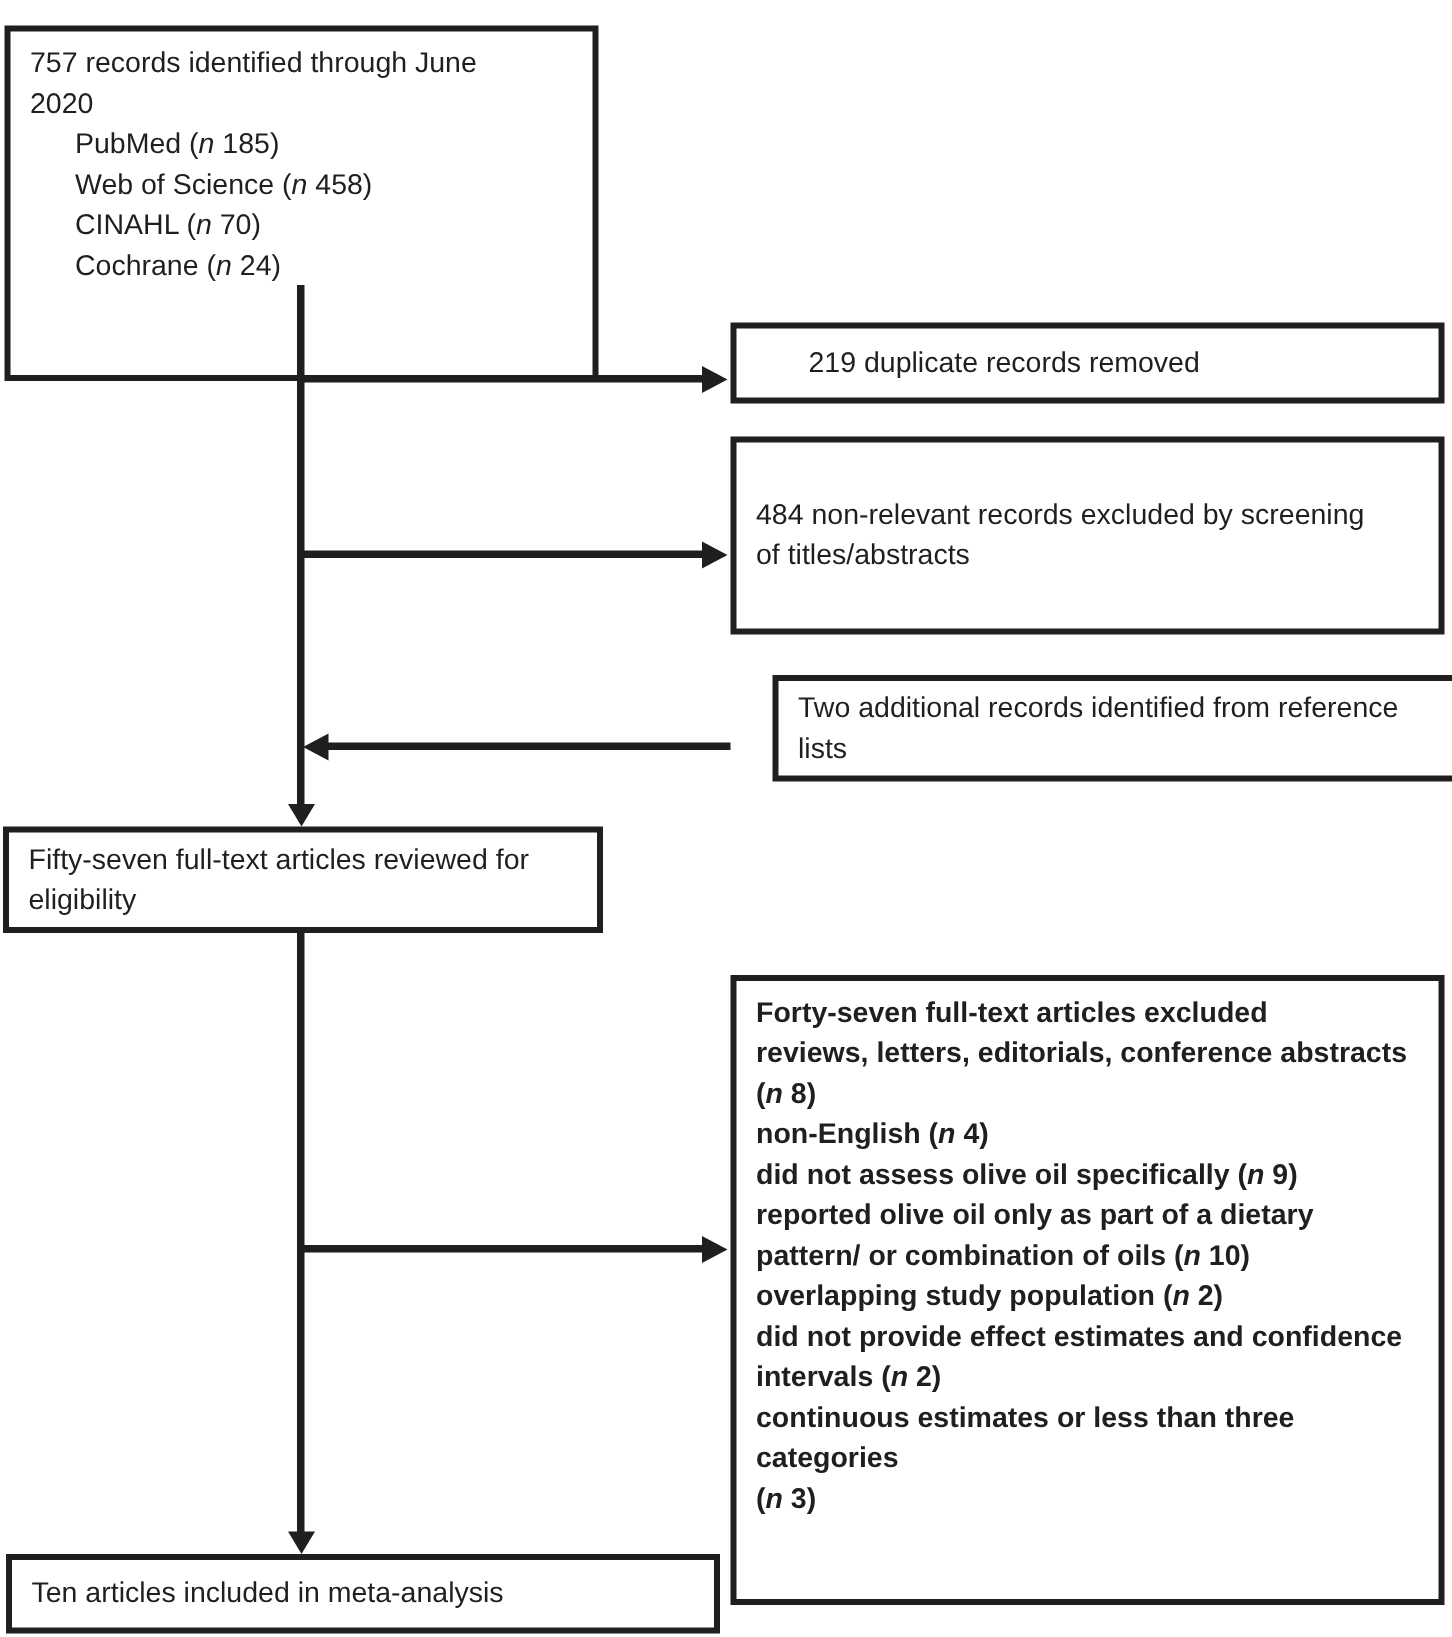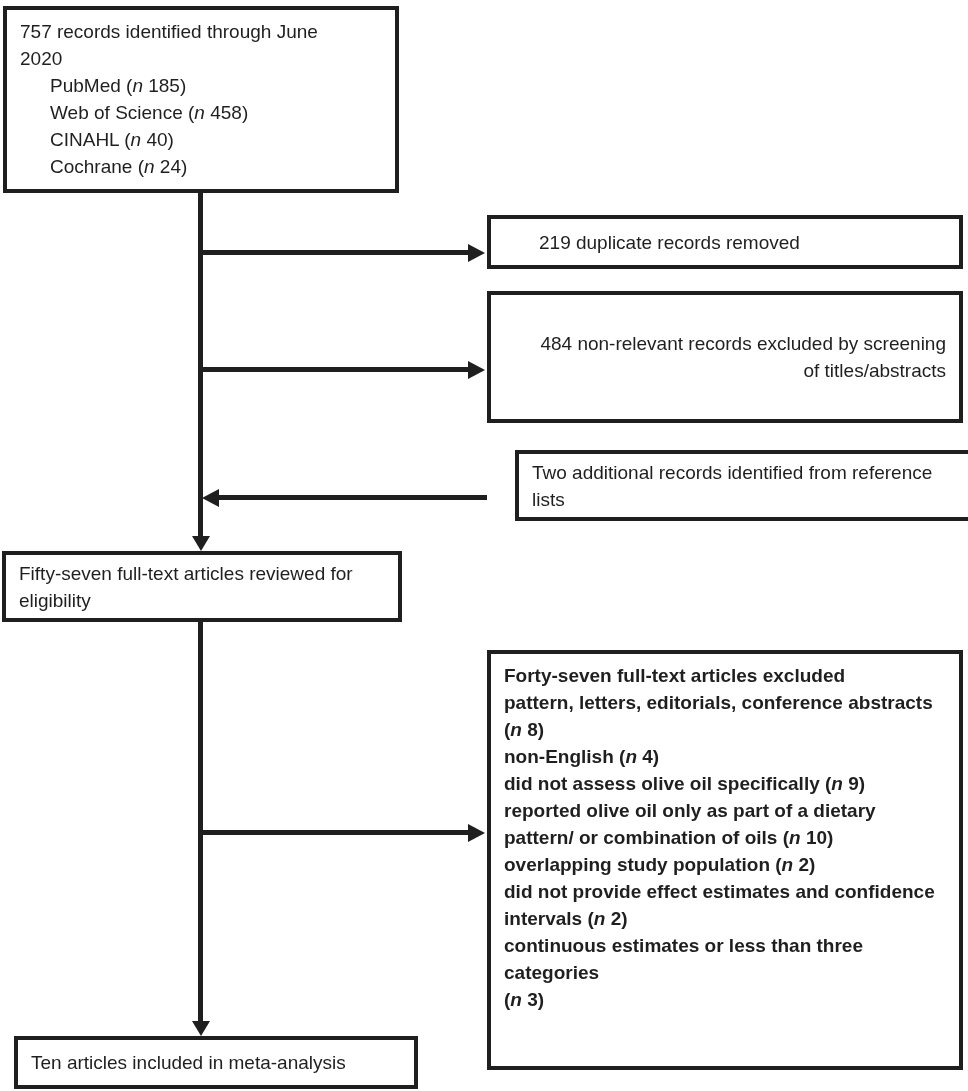--- a/index.html
+++ b/index.html
@@ -46,64 +46,64 @@
     border-left:9px solid transparent;
     border-right:9px solid transparent;
     border-top:15px solid var(--ink,#1f1f1f);
   }
 </style>
 </head>
 <body>
 
 <div class="canvas">
 
-  <div class="box" style="left:3px;top:6px;width:396px;height:187px;">
+  <div class="box" style="left:3px;top:17px;width:396px;height:237px;">
       <div class="line"><span>757 records identified through June</span></div>
       <div class="line"><span>2020</span></div>
       <div class="line indent"><span>PubMed (</span><span class="it">n</span><span> 185)</span></div>
       <div class="line indent"><span>Web of Science (</span><span class="it">n</span><span> 458)</span></div>
-      <div class="line indent"><span>CINAHL (</span><span class="it">n</span><span> 40)</span></div>
+      <div class="line indent"><span>CINAHL (</span><span class="it">n</span><span> 70)</span></div>
       <div class="line indent"><span>Cochrane (</span><span class="it">n</span><span> 24)</span></div>
     </div>
 
   <div class="box vcenter" style="left:487px;top:215px;width:476px;height:54px;padding-left:48px;">
       <div class="line"><span>219 duplicate records removed</span></div>
     </div>
 
-  <div class="box vcenter" style="left:487px;top:291px;width:476px;height:132px;align-items:flex-end;">
+  <div class="box vcenter" style="left:487px;top:291px;width:476px;height:132px;">
       <div class="line"><span>484 non-relevant records excluded by screening</span></div>
       <div class="line"><span>of titles/abstracts</span></div>
     </div>
 
   <div class="box vcenter" style="left:515px;top:450px;width:476px;height:71px;">
       <div class="line"><span>Two additional records identified from reference</span></div>
       <div class="line"><span>lists</span></div>
     </div>
 
   <div class="box vcenter" style="left:2px;top:551px;width:400px;height:71px;">
       <div class="line"><span>Fifty-seven full-text articles reviewed for</span></div>
       <div class="line"><span>eligibility</span></div>
     </div>
 
   <div class="box" style="left:487px;top:650px;width:476px;height:420px;font-weight:bold;">
       <div class="line"><span>Forty-seven full-text articles excluded</span></div>
-      <div class="line"><span>pattern, letters, editorials, conference abstracts</span></div>
+      <div class="line"><span>reviews, letters, editorials, conference abstracts</span></div>
       <div class="line"><span>(</span><span class="it">n</span><span> 8)</span></div>
       <div class="line"><span>non-English (</span><span class="it">n</span><span> 4)</span></div>
       <div class="line"><span>did not assess olive oil specifically (</span><span class="it">n</span><span> 9)</span></div>
       <div class="line"><span>reported olive oil only as part of a dietary</span></div>
       <div class="line"><span>pattern/ or combination of oils (</span><span class="it">n</span><span> 10)</span></div>
       <div class="line"><span>overlapping study population (</span><span class="it">n</span><span> 2)</span></div>
       <div class="line"><span>did not provide effect estimates and confidence</span></div>
       <div class="line"><span>intervals (</span><span class="it">n</span><span> 2)</span></div>
       <div class="line"><span>continuous estimates or less than three categories</span></div>
       <div class="line"><span>(</span><span class="it">n</span><span> 3)</span></div>
     </div>
 
-  <div class="box vcenter" style="left:14px;top:1036px;width:404px;height:53px;">
+  <div class="box vcenter" style="left:4px;top:1036px;width:476px;height:53px;">
       <div class="line"><span>Ten articles included in meta-analysis</span></div>
     </div>
 
   <div class="vline" style="left:198px;top:190px;width:5px;height:348px;"></div>
   <div class="arrow-down" style="left:192px;top:536px;"></div>
 
   <div class="hline" style="left:201px;top:250px;width:267px;height:5px;"></div>
   <div class="arrow-right" style="left:468px;top:244px;"></div>
 
   <div class="hline" style="left:201px;top:367px;width:267px;height:5px;"></div>

